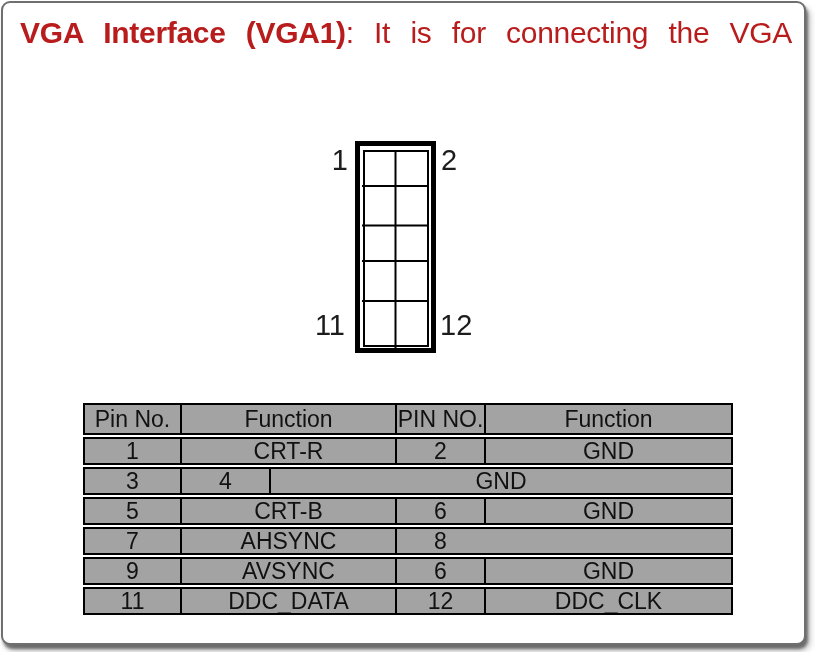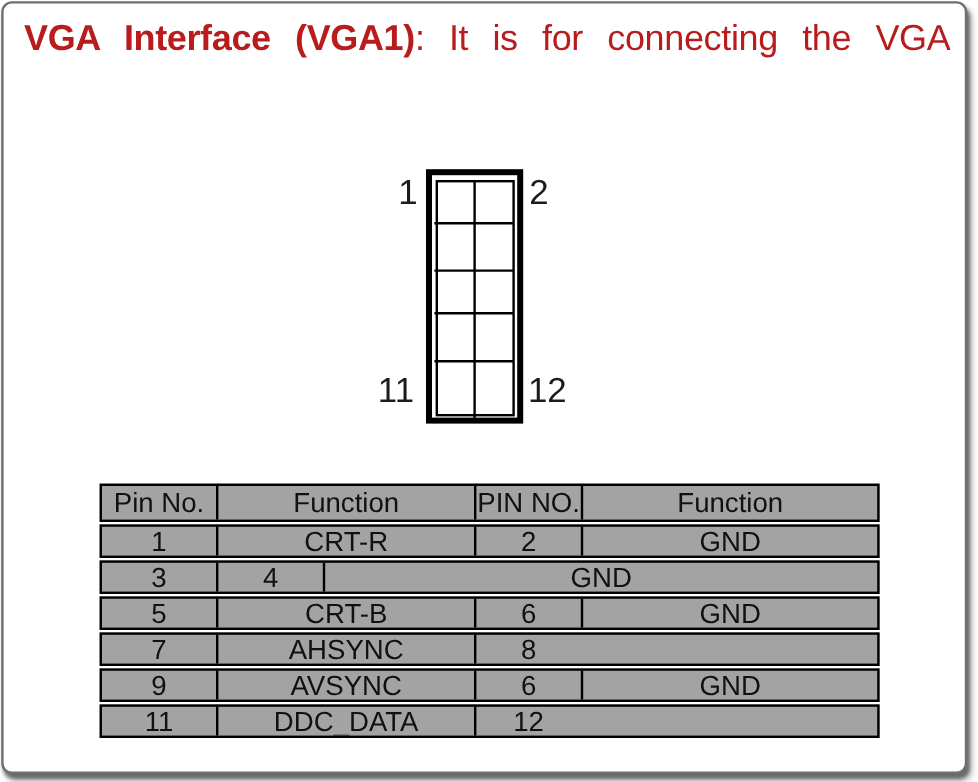--- a/index.html
+++ b/index.html
@@ -152,17 +152,18 @@
         <div class="prow prow-data">
           <div class="pcell c1">9</div>
           <div class="pcell c2">AVSYNC</div>
           <div class="pcell c3">6</div>
           <div class="pcell c4">GND</div>
         </div>
         <div class="prow prow-data">
           <div class="pcell c1">11</div>
           <div class="pcell c2">DDC_DATA</div>
           <div class="pcell c3">12</div>
+          <div class="pcell c4">DDC_CLK</div>
         </div>
       </div>
   </div>
 
 </div>
 
 </body></html>

